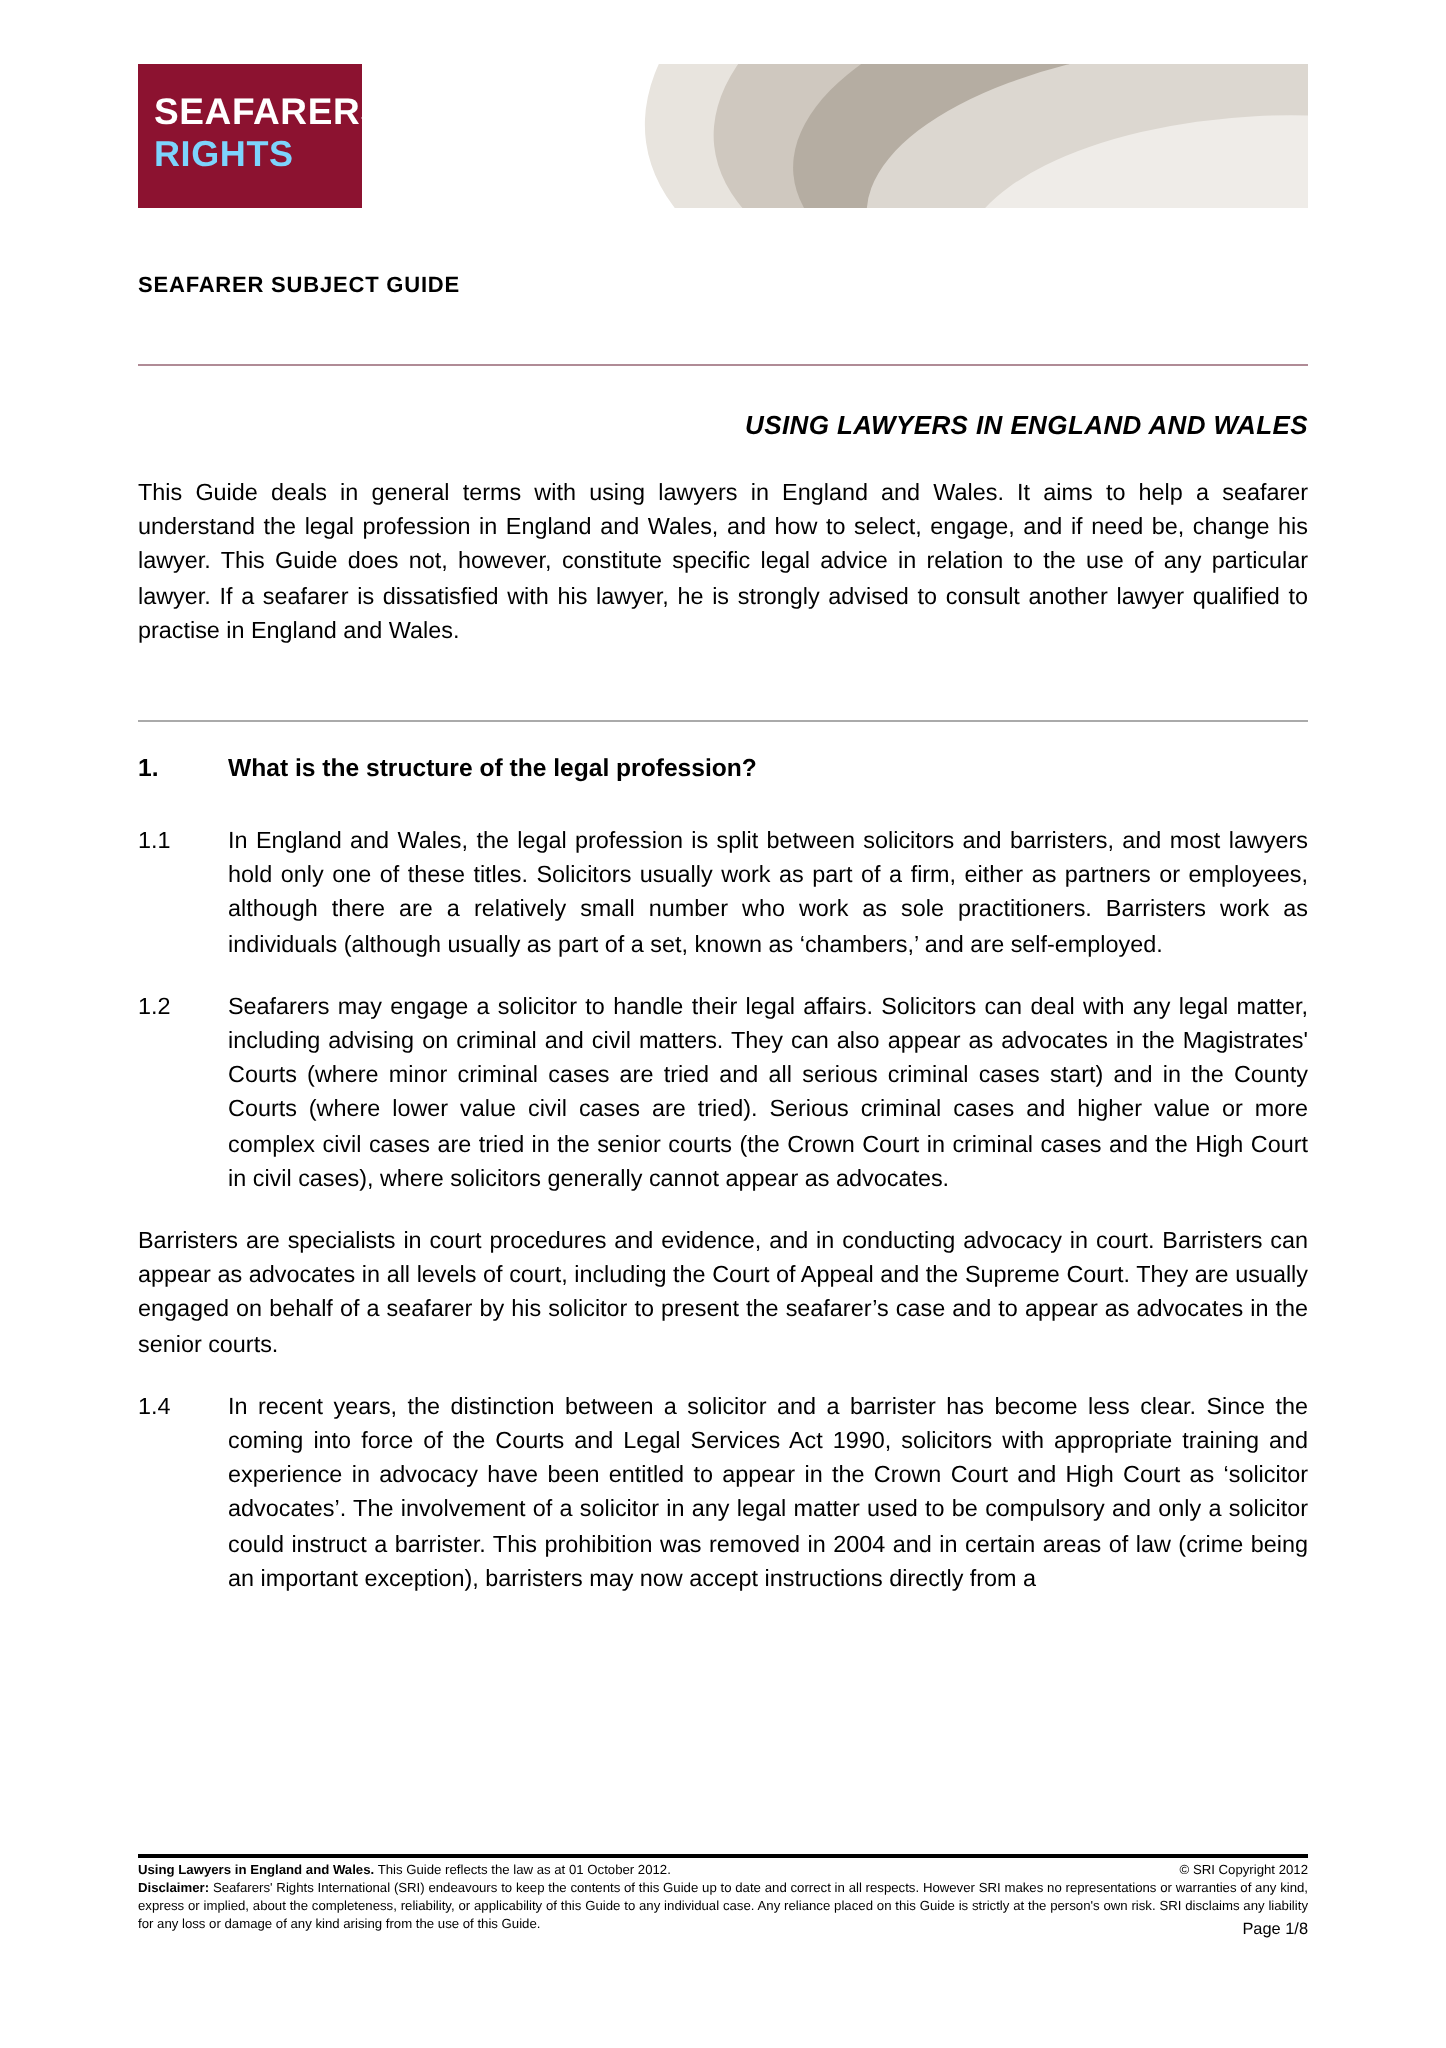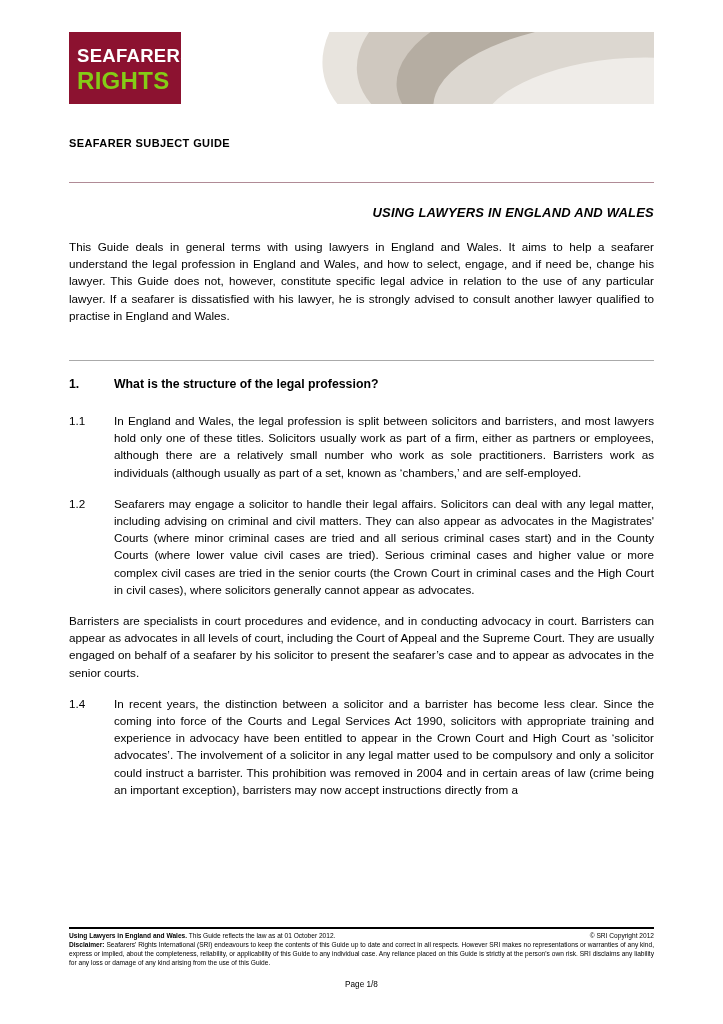--- a/index.html
+++ b/index.html
@@ -92,22 +92,22 @@
     font-size: 18.5px;
     font-weight: bold;
     letter-spacing: 0.3px;
     line-height: 1.08;
     font-family: "Liberation Sans", sans-serif;
   }
   .logo-rights {
     position: absolute;
     left: 8px;
     top: 35px;
-    color: #84cc16;
-    font-size: 24px;
+    color: #7dd3fc;
+    font-size: 18px;
     font-weight: bold;
     letter-spacing: 0.3px;
     font-family: "Liberation Sans", sans-serif;
   }
   .tagline {
     position: absolute;
     left: 122px;
     top: 16px;
     color: #7c1a2e;
     font-size: 10.5px;
@@ -225,23 +225,23 @@
   }
   .copyright {
     position: absolute;
     right: 0;
     top: 0;
     font-size: 6.6px;
   }
   .page-num {
     position: absolute;
     left: 69px;
-    top: 980px;
-    width: 585px;
-    text-align: center;
+    top: 960px;
+    width: 585px;
+    text-align: right;
     font-size: 8.2px;
   }
 </style>
 </head>
 <body>
 
 <div class="page">
 
   <div class="banner">
     <div class="banner-right">

